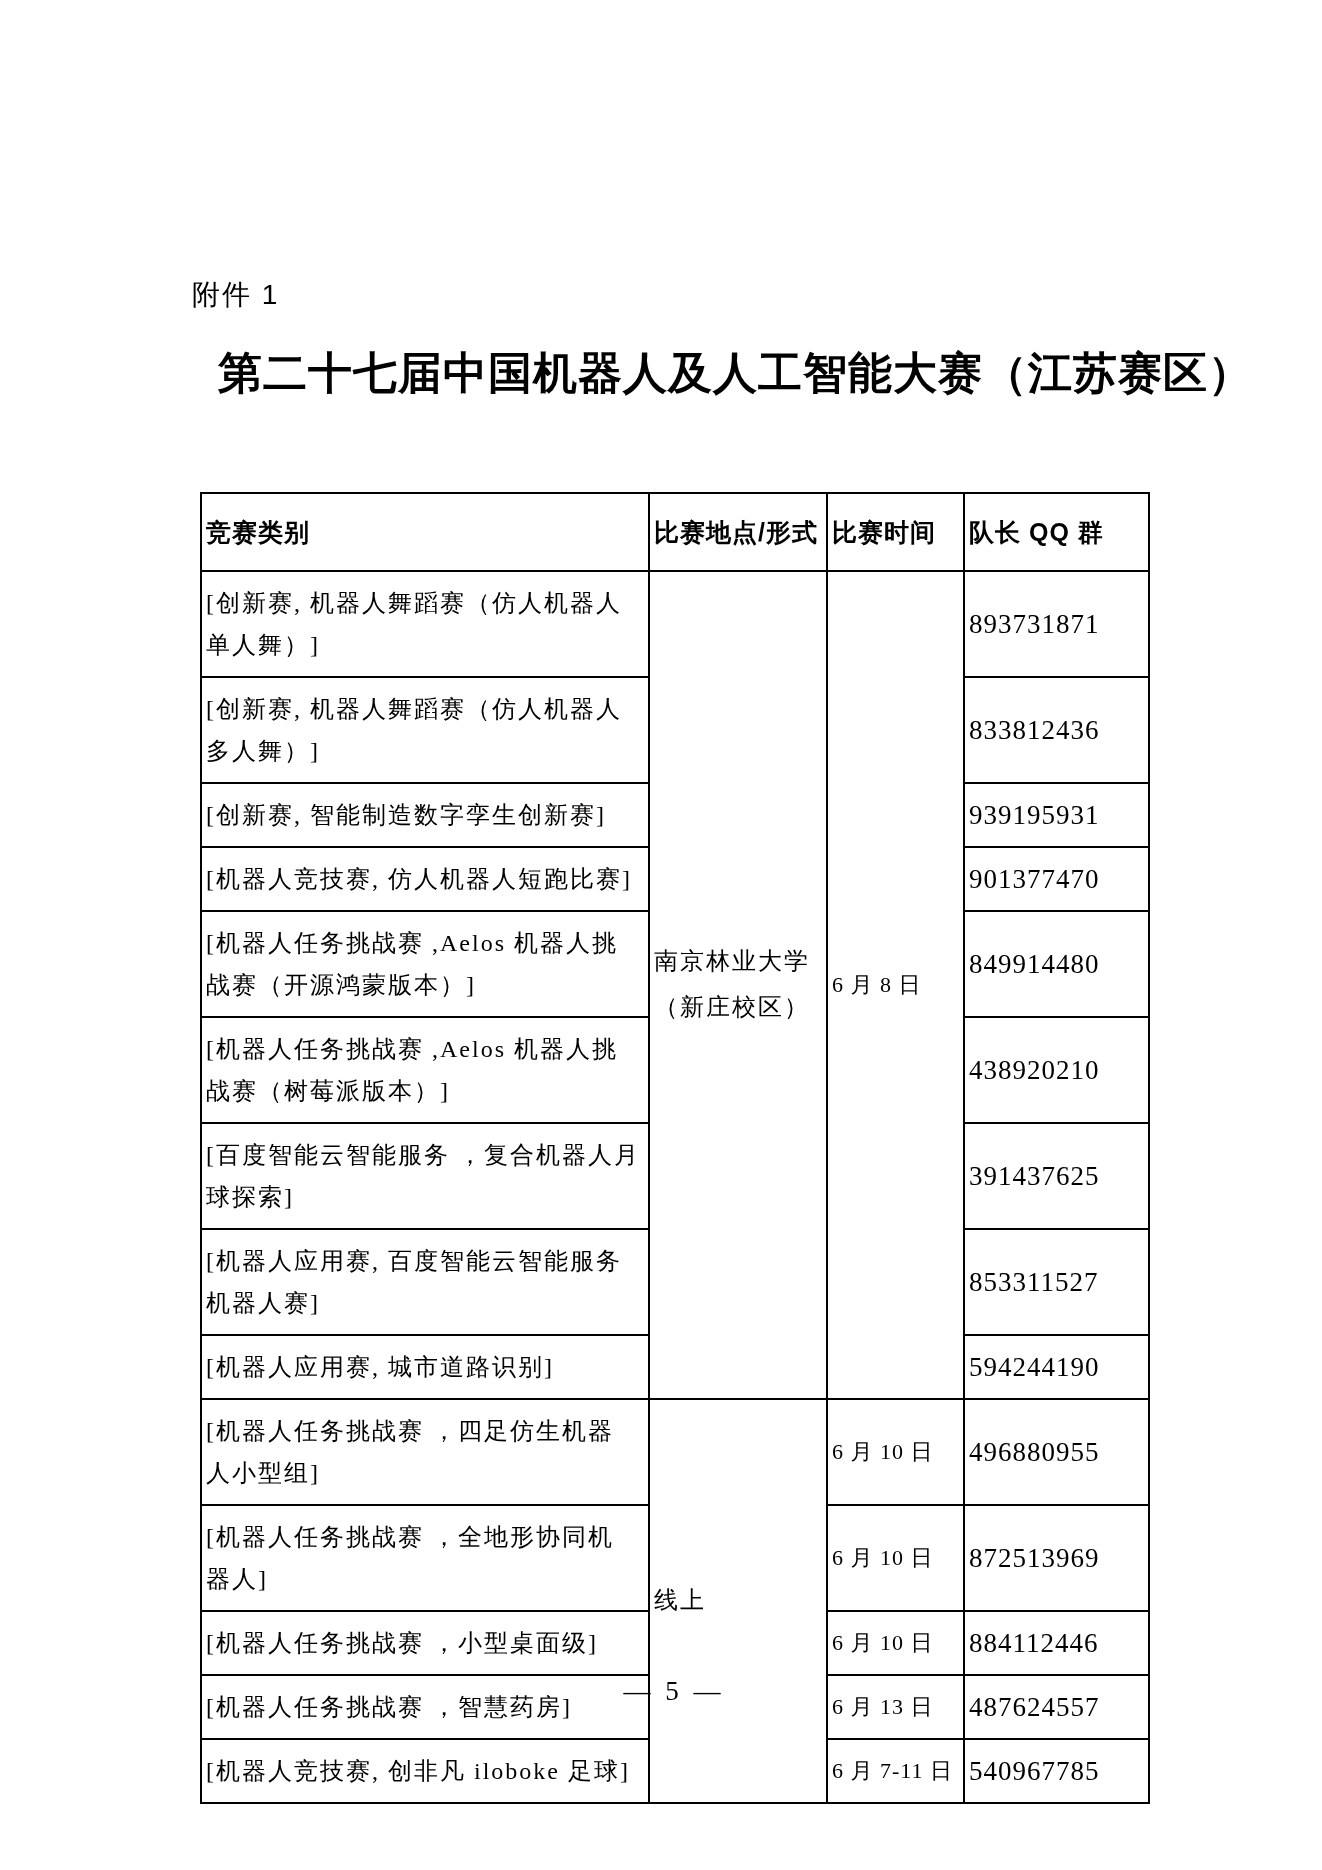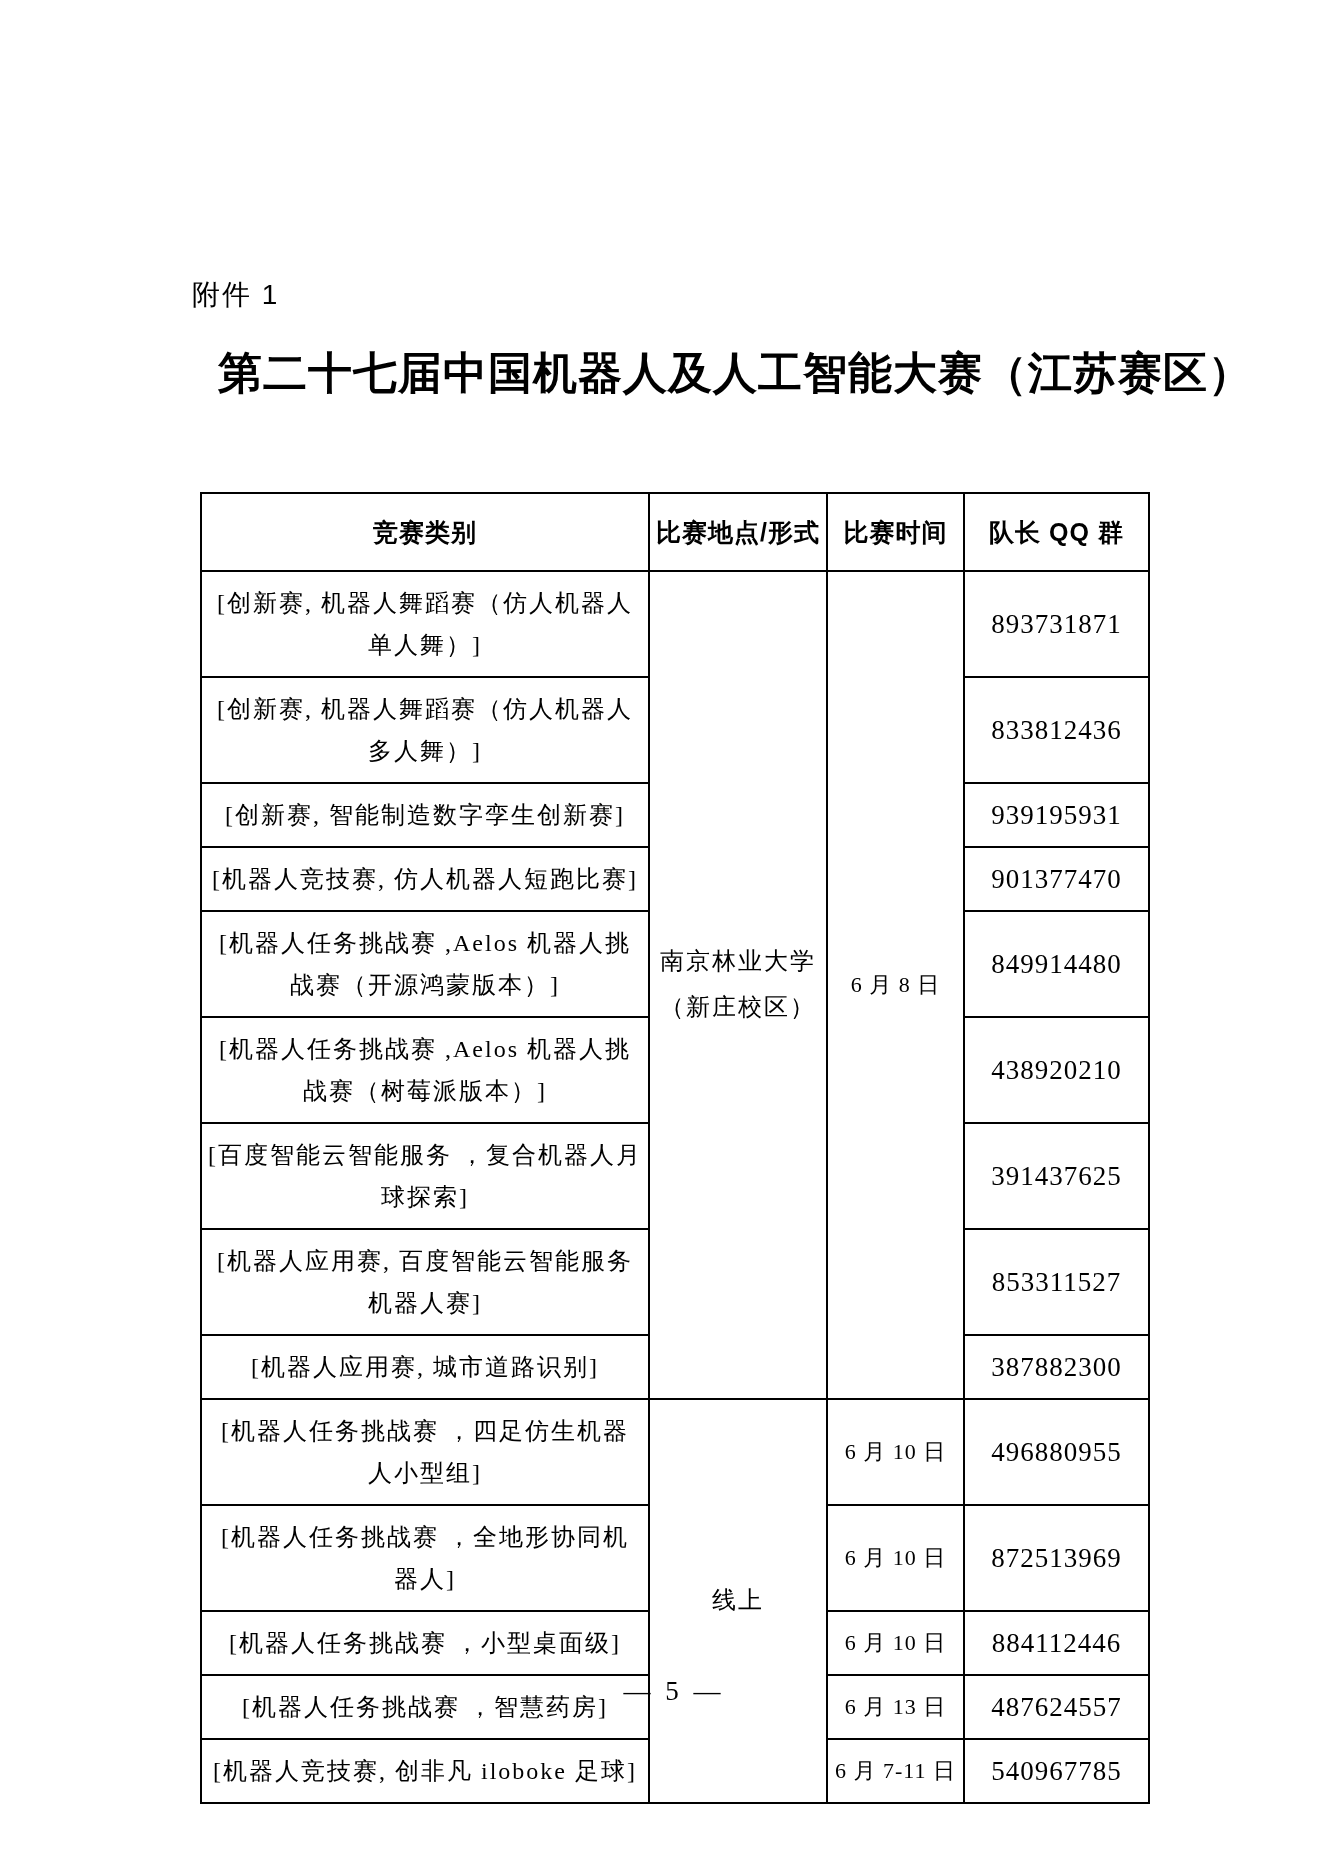--- a/index.html
+++ b/index.html
@@ -24,21 +24,21 @@
   }
   table.comp{
     position:absolute;left:200px;top:492px;
     border-collapse:collapse;table-layout:fixed;width:948px;
   }
   table.comp col.c1{width:448px;}
   table.comp col.c2{width:178px;}
   table.comp col.c3{width:137px;}
   table.comp col.c4{width:185px;}
   table.comp th,table.comp td{
-    border:2px solid #000;text-align:center;vertical-align:middle;
+    border:2px solid #000;text-align:left;vertical-align:middle;
     padding:10px 4px;overflow:hidden;
   }
   table.comp th{
     font-family:"Liberation Sans",sans-serif;
     font-size:25px;font-weight:bold;letter-spacing:1px;
   }
   td.cat{
     font-size:24px;letter-spacing:2px;white-space:pre-line;line-height:1.75;
   }
   td.loc{
@@ -116,21 +116,21 @@
 球探索]</td>
       <td class="qq">391437625</td>
     </tr>
     <tr style="height:92px">
       <td class="cat">[机器人应用赛, 百度智能云智能服务
 机器人赛]</td>
       <td class="qq">853311527</td>
     </tr>
     <tr style="height:50px">
       <td class="cat">[机器人应用赛, 城市道路识别]</td>
-      <td class="qq">387882300</td>
+      <td class="qq">594244190</td>
     </tr>
     <tr style="height:91px">
       <td class="cat">[机器人任务挑战赛 ，四足仿生机器
 人小型组]</td>
       <td class="loc" rowspan="5">线上</td>
       <td class="time">6 月 10 日</td>
       <td class="qq">496880955</td>
     </tr>
     <tr style="height:95px">
       <td class="cat">[机器人任务挑战赛 ，全地形协同机

